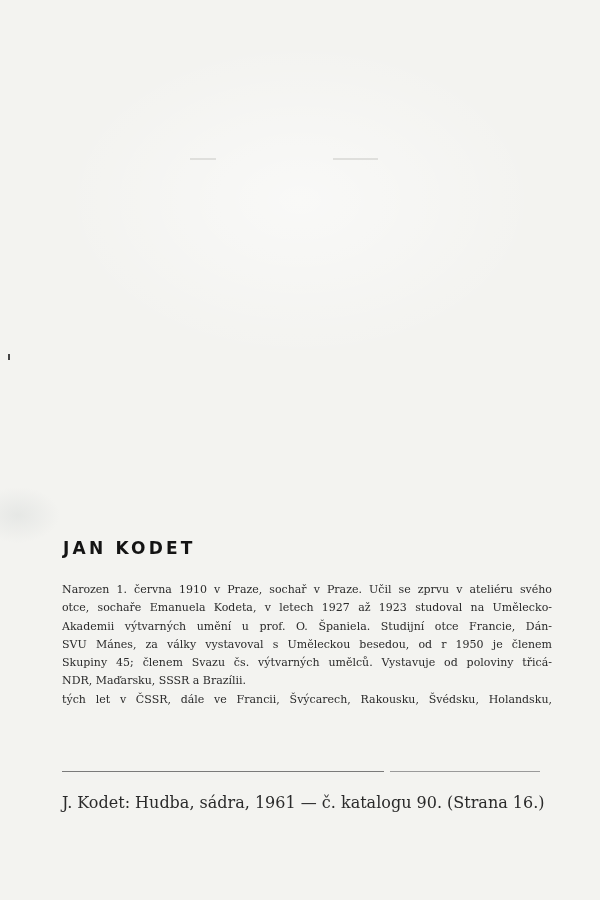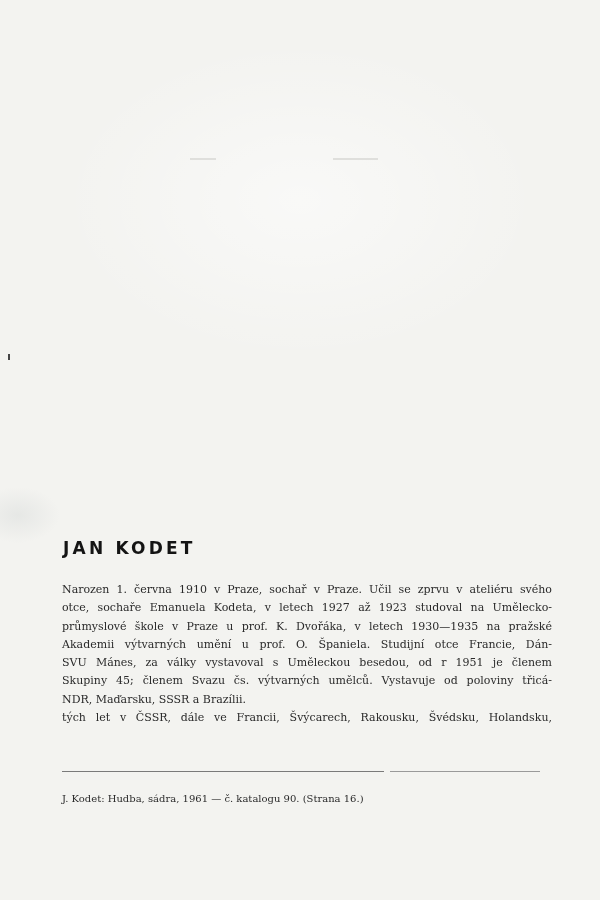--- a/index.html
+++ b/index.html
@@ -71,42 +71,41 @@
       position: absolute;
       top: 771px;
       height: 1px;
       background: #7a7a7a;
     }
     .caption {
       position: absolute;
       left: 62px;
       top: 793px;
       font-family: "DejaVu Serif", serif;
-      font-size: 10px;
+      font-size: 16px;
       color: #2a2a2a;
       margin: 0;
       white-space: nowrap;
     }
   </style>
 </head>
 <body>
 
 <div class="page">
   <div class="edge-mark"></div>
   <div class="ghost-mark" style="left:190px; top:158px; width:26px;"></div>
   <div class="ghost-mark" style="left:333px; top:158px; width:45px;"></div>
 
   <h1 class="title">JAN KODET</h1>
 
   <div class="bio">
     <span class="bio-line">Narozen 1. června 1910 v Praze, sochař v Praze. Učil se zprvu v ateliéru svého</span>
     <span class="bio-line">otce, sochaře Emanuela Kodeta, v letech 1927 až 1923 studoval na Umělecko-</span>
-    <span class="bio-line">průmyslové škole v Praze u prof. K. Dvořáka, v letech 1930—1935 na pražské</span>
     <span class="bio-line">Akademii výtvarných umění u prof. O. Španiela. Studijní otce  Francie, Dán-</span>
-    <span class="bio-line">SVU Mánes, za války vystavoval s Uměleckou besedou, od r  1951 je členem</span>
+    <span class="bio-line">SVU Mánes, za války vystavoval s Uměleckou besedou, od r  1950 je členem</span>
     <span class="bio-line">Skupiny 45; členem Svazu čs. výtvarných umělců. Vystavuje od poloviny třicá-</span>
     <span class="bio-line last">NDR, Maďarsku, SSSR a Brazílii.</span>
     <span class="bio-line">tých let v ČSSR, dále ve Francii, Švýcarech, Rakousku, Švédsku, Holandsku,</span>
   </div>
 
   <div class="rule" style="left:62px; width:322px;"></div>
   <div class="rule" style="left:390px; width:150px; background:#9a9a9a;"></div>
 
   <p class="caption">J. Kodet: Hudba, sádra, 1961 — č. katalogu 90. (Strana 16.)</p>
 </div>

